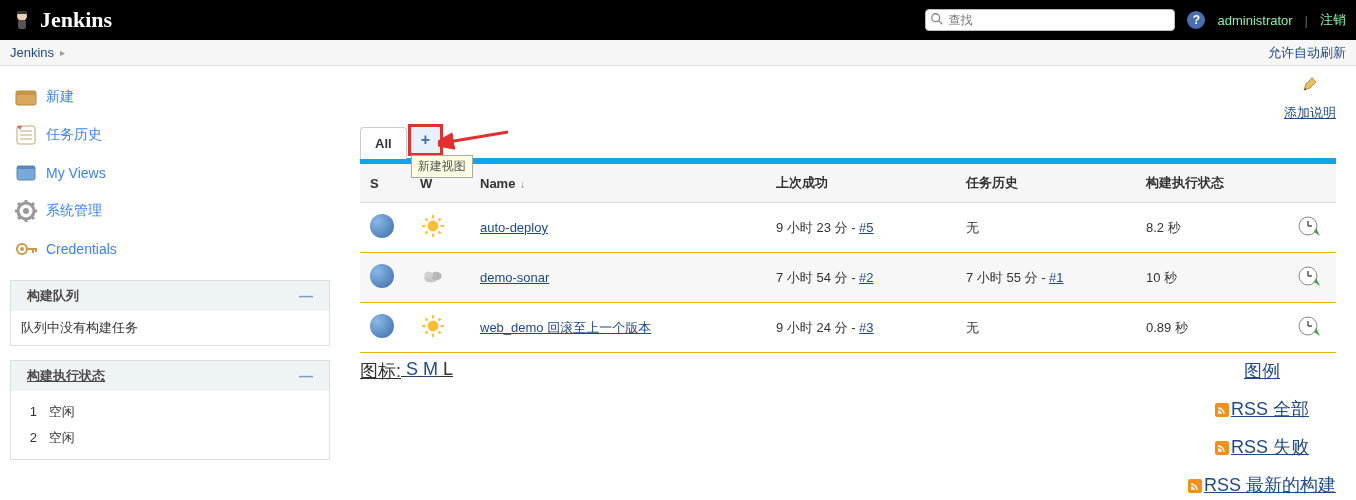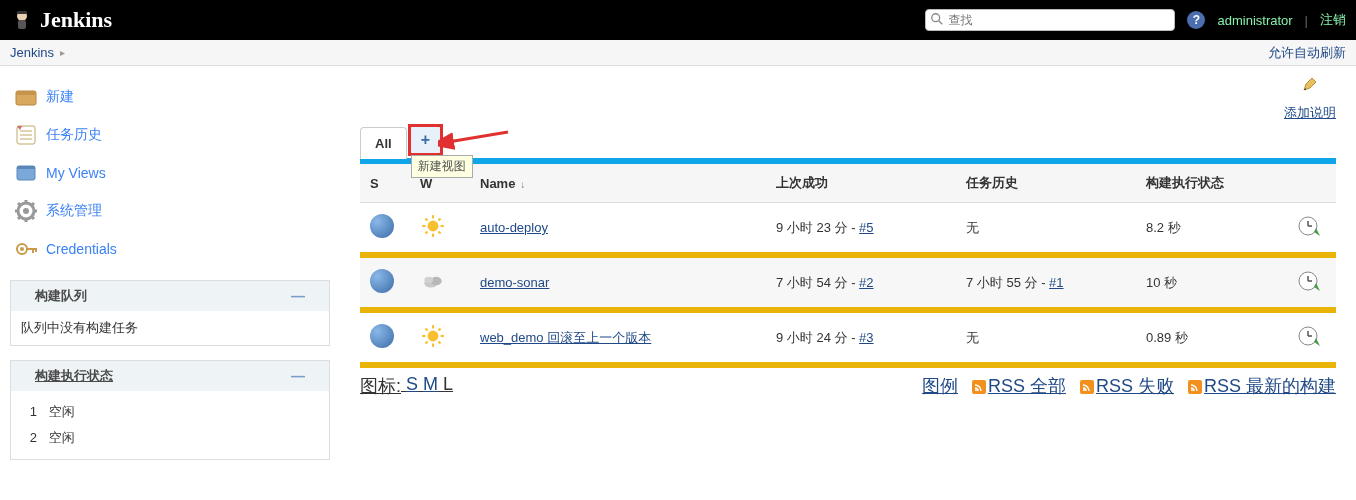--- a/index.html
+++ b/index.html
@@ -29,21 +29,21 @@
 .main { flex: 1; padding: 10px 20px 10px 20px; position: relative; }
 
 
 .side-menu { list-style: none; margin-bottom: 12px; }
 .side-menu li { padding: 7px 4px; display: flex; align-items: center; gap: 8px; }
 .side-menu li a { text-decoration: none; color: #3b82f6; font-size: 14px; }
 .side-icon { width: 24px; height: 24px; display: inline-flex; align-items: center; justify-content: center; }
 
 
 .panel { border: 1px solid #ddd; margin-bottom: 14px; }
-.panel-head { background: #eef3f6; padding: 6px 24px; font-weight: bold; color: #4a4a4a; display: flex; align-items: center; font-size: 13px; }
+.panel-head { background: #eef3f6; padding: 6px 16px; font-weight: bold; color: #4a4a4a; display: flex; align-items: center; font-size: 13px; }
 .panel-head a { text-decoration: underline; color: #4a4a4a; }
 .panel-collapse { margin-left: auto; color: #7a9cc6; font-weight: bold; cursor: pointer; font-size: 14px; }
 .panel-body { padding: 8px 10px; font-size: 13px; }
 .exec-row { padding: 4px 0; }
 .exec-num { display: inline-block; width: 16px; text-align: right; margin-right: 8px; color: #333; }
 
 
 .actions-right { text-align: right; margin-bottom: 4px; }
 .edit-desc { display: inline-flex; align-items: center; gap: 12px; color: #204A87; font-size: 13px; flex-direction: column; }
 
@@ -51,29 +51,29 @@
 .tabs { display: flex; align-items: flex-end; position: relative; border-bottom: 6px solid #0ea5e9; }
 .tab { padding: 8px 14px; border: 1px solid #ccc; border-bottom: none; background: #fff; border-radius: 4px 4px 0 0; font-weight: bold; color: #333; margin-right: -1px; cursor: pointer; font-size: 13px; position: relative; top: 1px; }
 .tab.active { background: #fff; }
 .tab-new { padding: 4px 10px; border: 1px solid #bbb; background: #e8f0fa; color: #3a6aa8; font-size: 16px; font-weight: bold; cursor: pointer; margin-left: 4px; margin-bottom: 4px; border-radius: 2px; position: relative; }
 .tab-new-highlight { position: absolute; border: 3px solid #e03030; pointer-events: none; left: -3px; top: -3px; right: -3px; bottom: -3px; }
 .tooltip { position: absolute; top: 28px; left: 0; background: #ffffe1; border: 1px solid #aaa; padding: 2px 6px; font-size: 12px; white-space: nowrap; color: #555; font-weight: normal; }
 
 
 .job-table { width: 100%; border-collapse: collapse; }
 .job-table th { text-align: left; padding: 10px 10px; font-weight: bold; color: #333; font-size: 13px; background: #f6f6f6; border-bottom: 1px solid #ddd; }
-.job-table td { padding: 10px 10px; border-bottom: 6px solid #eab308; font-size: 13px; vertical-align: middle; }
+.job-table td { padding: 10px 10px; border-bottom: 1px solid #eab308; font-size: 13px; vertical-align: middle; }
 .job-table tr.even { background: #fff; }
 .job-table tr.odd { background: #f7f7f7; }
 .status-ball { width: 24px; height: 24px; border-radius: 50%; background: radial-gradient(circle at 30% 30%, #8ab8e8, #3c6ca8); display: inline-block; }
 .sort-arrow { font-size: 10px; color: #777; margin-left: 2px; }
 
 
 .icon-size-row { padding: 6px 0; font-size: 18px; color: #333; display: flex; align-items: flex-start; text-decoration: underline; }
-.icon-size-row .right { margin-left: auto; display: flex; align-items: center; gap: 14px; }
+.icon-size-row .right { margin-left: auto; display: flex; align-items: center; gap: 14px; flex-direction: column; }
 .rss-icon { width: 14px; height: 14px; background: #f38f1d; display: inline-flex; align-items: center; justify-content: center; border-radius: 2px; margin-right: 2px; }
 .rss-icon svg { width: 10px; height: 10px; }
 .pencil-icon { width: 16px; height: 16px; }
 
 
 .red-arrow { position: absolute; pointer-events: none; }
 </style>
 </head>
 <body>
 

